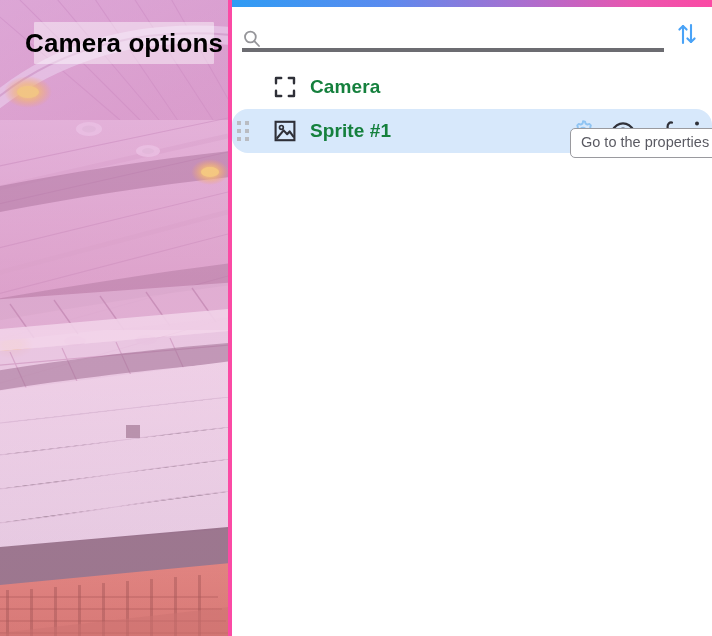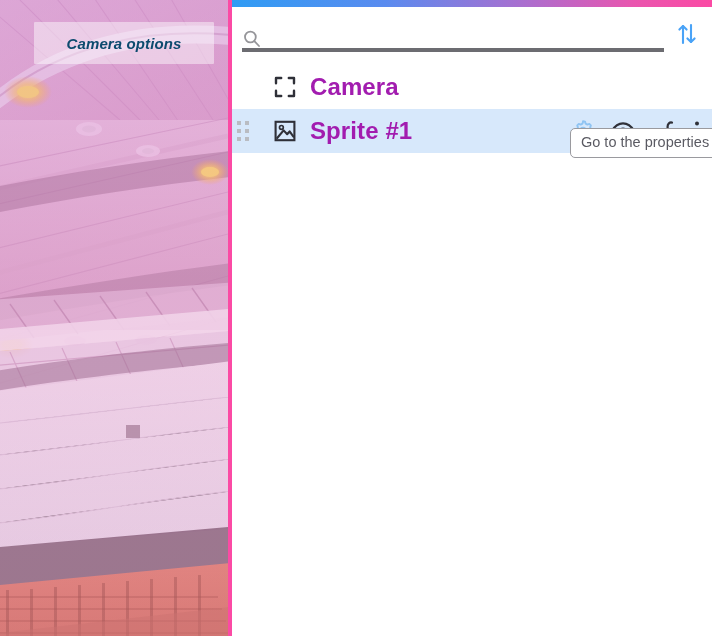--- a/index.html
+++ b/index.html
@@ -54,26 +54,25 @@
     top: 22px;
     width: 180px;
     height: 42px;
     background: rgba(255,255,255,0.46);
     display: flex;
     align-items: center;
     justify-content: center;
     border-radius: 1px;
   }
   .camera-options-label {
-    color: #0c4a6e;
-    font-size: 15px;
+    color: #000000;
+    font-size: 26px;
     font-weight: 700;
     letter-spacing: 0.1px;
     white-space: nowrap;
-    font-style: italic;
   }
 
   
   .edge-strip {
     flex: 0 0 4px;
     width: 4px;
     height: 636px;
     background: #fb4aa4;
   }
 
@@ -154,21 +153,21 @@
     flex-direction: column;
     padding-top: 4px;
   }
   .tree-row {
     position: relative;
     height: 44px;
     display: flex;
     align-items: center;
     box-sizing: border-box;
   }
-  .tree-row.selected { background: #d7e8fb; }
+  .tree-row.selected { background: #d7e8fb; border-radius: 16px; }
 
   .drag-handle {
     width: 18px;
     height: 26px;
     flex: 0 0 18px;
     margin-left: 2px;
     display: grid;
     grid-template-columns: 4px 4px;
     grid-template-rows: 4px 4px 4px;
     gap: 4px 4px;
@@ -188,23 +187,23 @@
     width: 26px;
     height: 26px;
     flex: 0 0 26px;
     margin-left: 20px;
     display: flex;
     align-items: center;
     justify-content: center;
   }
   .row-label {
     margin-left: 12px;
-    font-size: 24px;
+    font-size: 19px;
     font-weight: 700;
-    color: #a21caf;
+    color: #15803d;
     white-space: nowrap;
     letter-spacing: 0.1px;
   }
   .row-spacer { flex: 1 1 auto; }
 
   .row-actions {
     display: flex;
     align-items: center;
     gap: 14px;
     padding-right: 8px;

